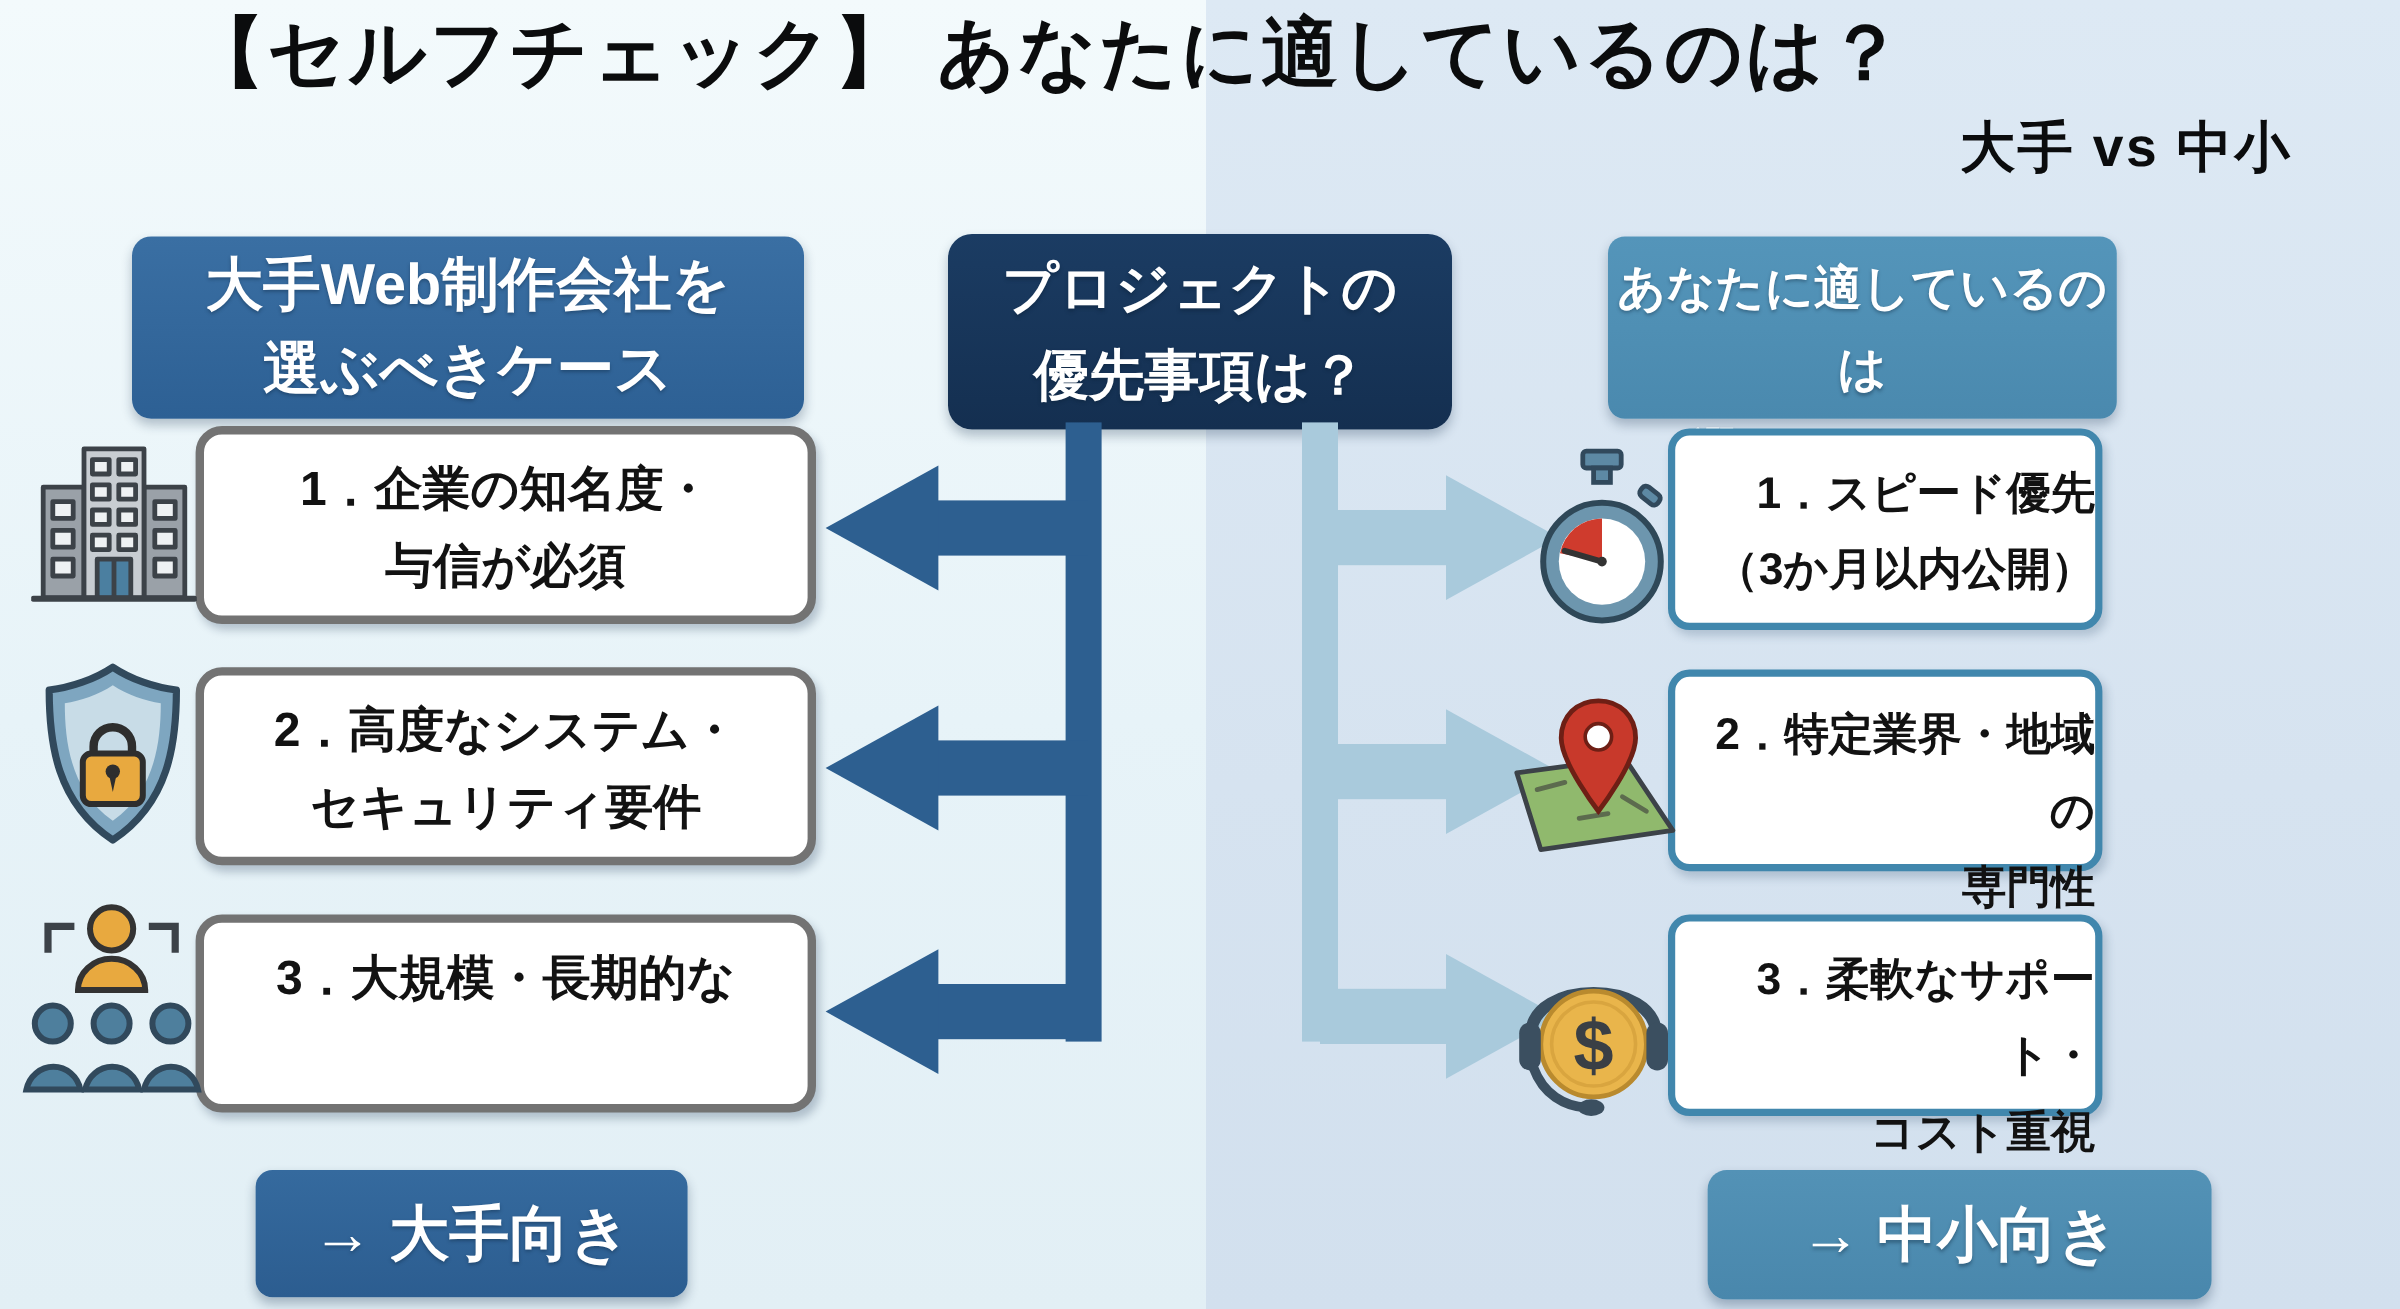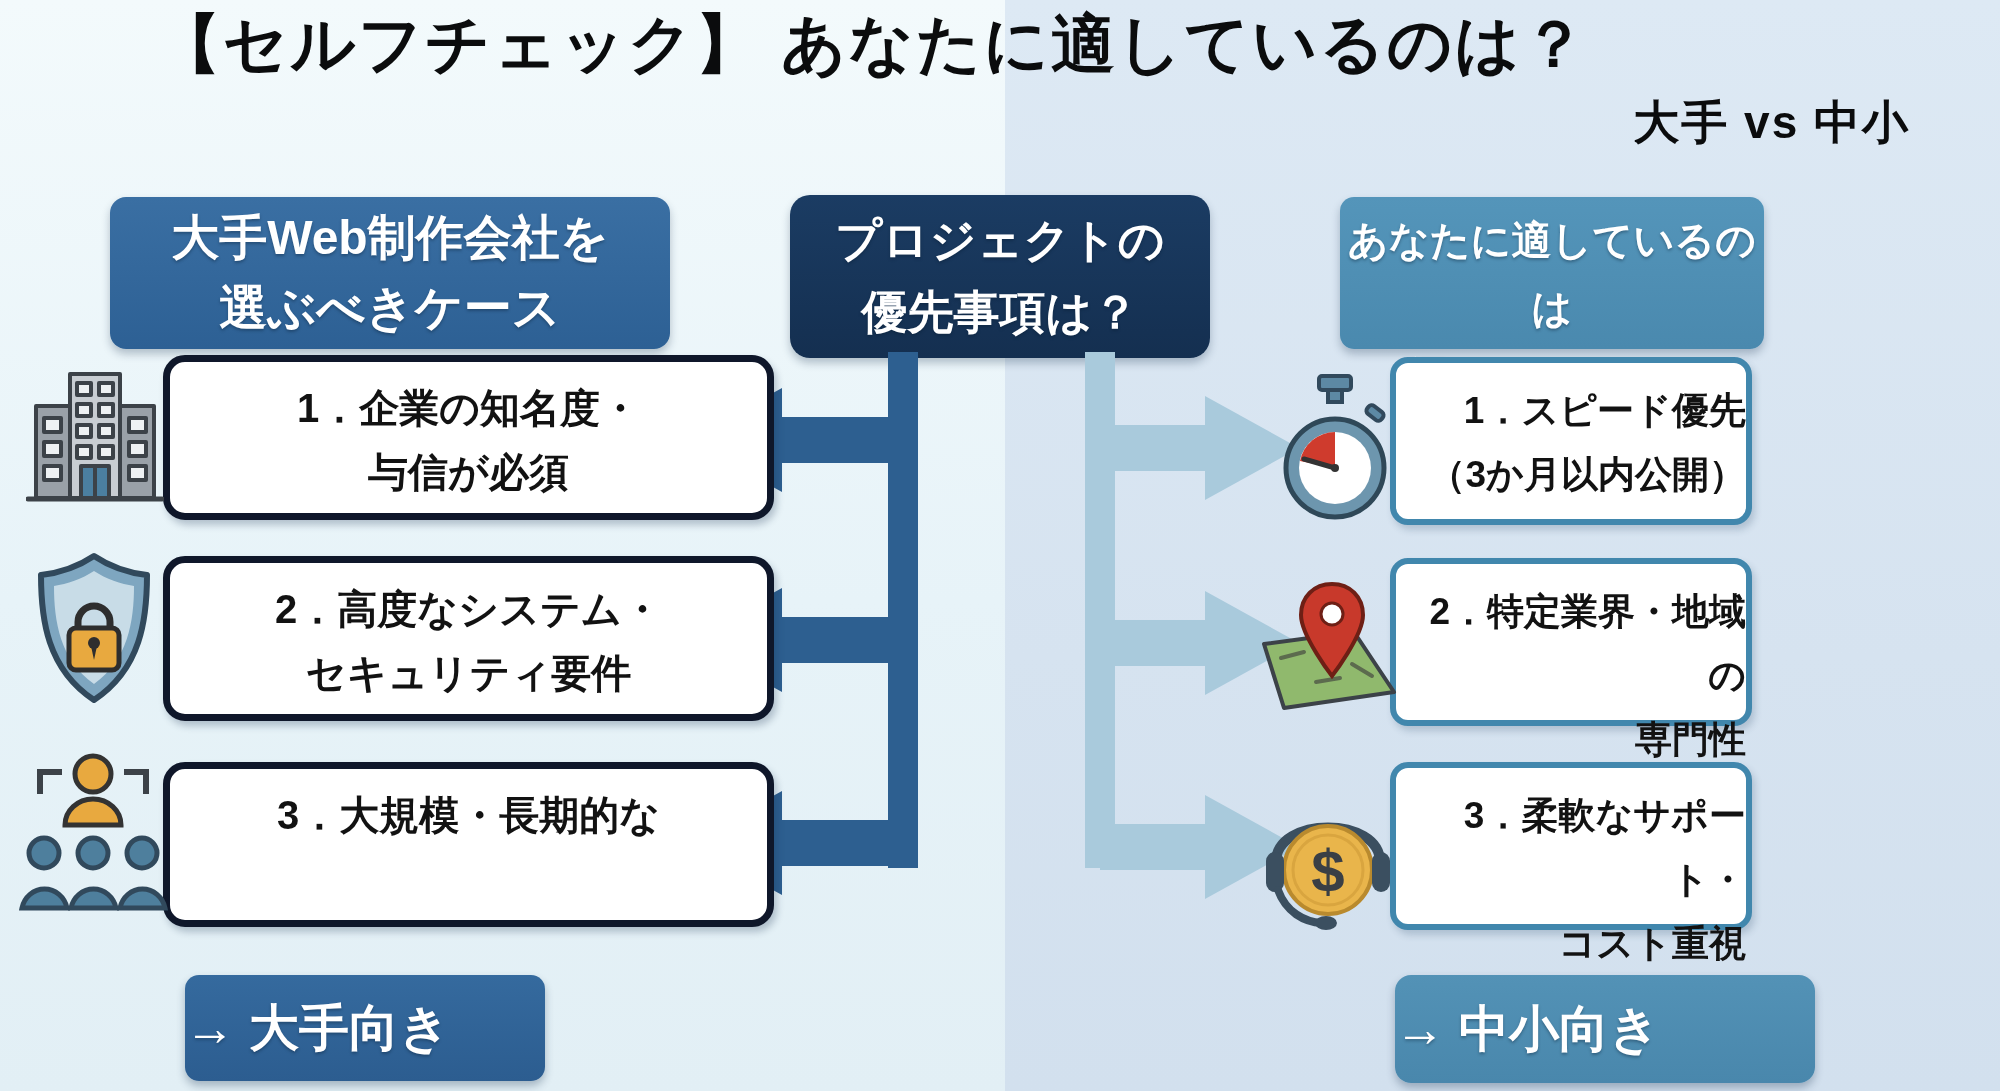--- a/index.html
+++ b/index.html
@@ -32,27 +32,27 @@
 
   .shaft{position:absolute;height:46px;}
   .shaft-l{left:780px;width:126px;background:#2d5f90;}
   .shaft-r{left:1100px;width:108px;background:#a9cadc;}
   .head{position:absolute;width:0;height:0;border-top:52px solid transparent;border-bottom:52px solid transparent;}
   .head-l{left:688px;border-right:94px solid #2d5f90;}
   .head-r{left:1205px;border-left:94px solid #a9cadc;}
 
   .item{position:absolute;background:#ffffff;box-sizing:border-box;text-align:center;
         color:#121212;font-weight:800;}
-  .item-l{left:163px;width:611px;height:165px;border:7px solid #0f172a;border-radius:22px;
+  .item-l{left:163px;width:517px;height:165px;border:7px solid #737373;border-radius:22px;
         font-size:40px;line-height:64px;padding-top:14px;box-shadow:3px 5px 7px rgba(20,45,75,.25);}
   .item-r{left:1390px;width:362px;height:168px;border:6px solid #4187ad;border-radius:18px;
         font-size:37px;line-height:64px;padding-top:16px;box-shadow:3px 5px 7px rgba(40,75,105,.22);text-align:right;}
 
-  .badge{position:absolute;color:#fff;font-weight:800;text-align:left;
-        text-shadow:0 2px 3px rgba(10,30,50,.35);box-shadow:0 5px 9px rgba(20,45,75,.3);}
+  .badge{position:absolute;color:#fff;font-weight:800;text-align:center;
+        text-shadow:0 2px 3px rgba(10,30,50,.35);box-shadow:0 5px 9px rgba(20,45,75,.3);margin-left:28px;}
   .badge-l{left:185px;top:975px;width:360px;height:106px;border-radius:14px;
         background:linear-gradient(180deg,#356a9e,#2c5d90);font-size:50px;line-height:106px;}
   .badge-r{left:1395px;top:975px;width:420px;height:108px;border-radius:16px;
         background:linear-gradient(180deg,#5392b6,#4987ac);font-size:50px;line-height:108px;}
 
   .icon{position:absolute;}
 </style>
 </head>
 <body>
 

